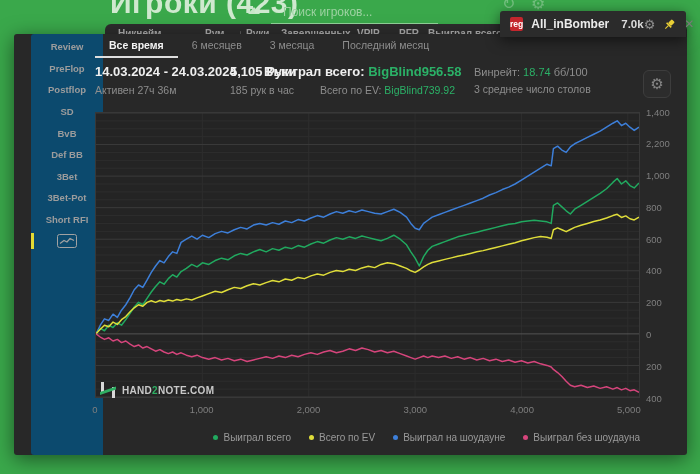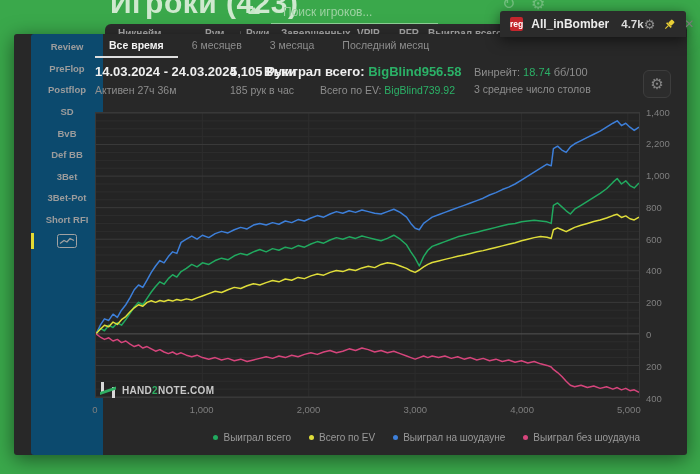--- a/index.html
+++ b/index.html
@@ -118,21 +118,21 @@
     <span class="header-cell"><span class="sort-arrow">↓</span>Руки</span>
     <span class="header-cell">Завершенных</span>
     <span class="header-cell">VPIP</span>
     <span class="header-cell">PFR</span>
     <span class="header-cell">Выиграл всего</span>
   </div>
 
 <div class="player-popup">
   <span class="reg-badge">reg</span>
   <span class="p-name">All_inBomber</span>
-  <span class="p-count">4.7k</span>
+  <span class="p-count">7.0k</span>
   <span class="p-gear">⚙</span>
   <span class="p-pin">
     <svg width="13" height="13" viewBox="0 0 12 12">
       <g transform="rotate(45 6 6)" fill="#e9cf35">
         <rect x="4" y="1" width="4" height="5" rx="1"></rect>
         <rect x="3" y="6" width="6" height="1.5"></rect>
         <rect x="5.5" y="7.5" width="1" height="4"></rect>
       </g>
     </svg>
   </span>

